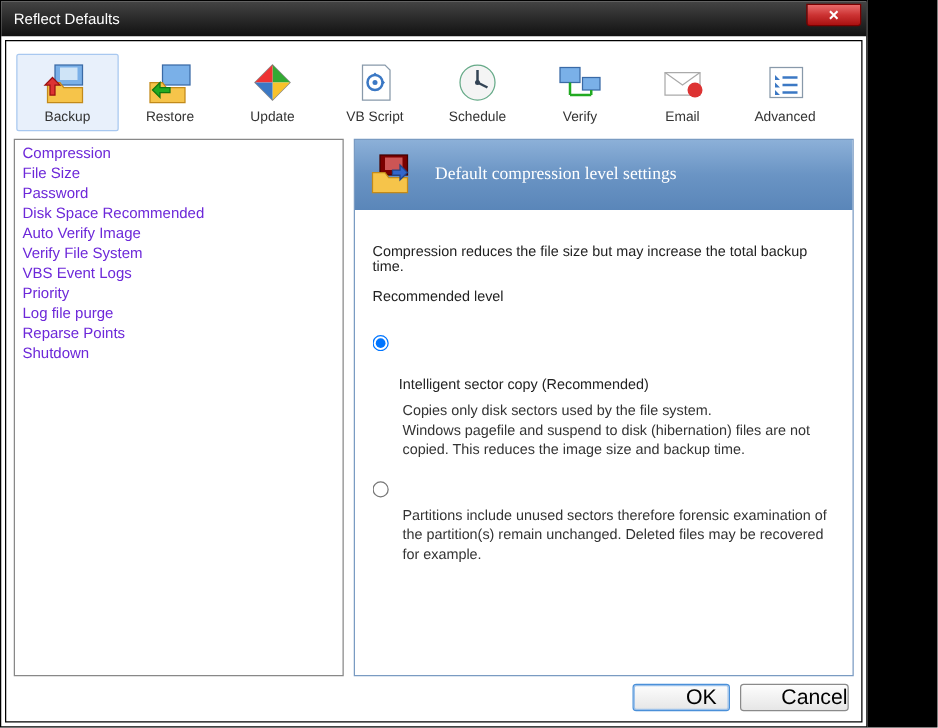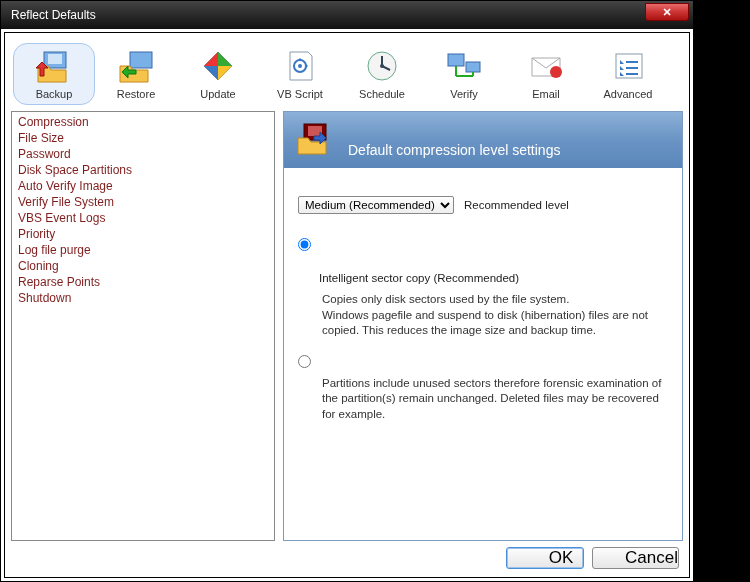--- a/index.html
+++ b/index.html
@@ -3,29 +3,29 @@
 <meta charset="utf-8">
 <style>
 * { box-sizing: border-box; margin: 0; padding: 0; }
 body { font-family: "Segoe UI", Tahoma, sans-serif; font-size: 12px; background: #000; width: 750px; height: 582px; overflow: hidden; }
 .window { width: 694px; height: 582px; background: #fff; border: 1px solid #000; display: flex; flex-direction: column; }
 .titlebar { height: 28px; background: linear-gradient(180deg, #444 0%, #2a2a2a 50%, #111 100%); display: flex; align-items: center; padding: 0 4px; color: #fff; }
 .titlebar .title { flex: 1; padding-left: 6px; font-size: 12px; }
 .close-btn { width: 44px; height: 18px; background: linear-gradient(180deg, #e86b6b 0%, #c33 50%, #a11 100%); border: 1px solid #7a0000; border-radius: 0 0 3px 3px; display: flex; align-items: center; justify-content: center; color: #fff; font-weight: bold; font-size: 11px; cursor: pointer; margin-top:-6px;}
 .inner { flex: 1; background: #fff; margin: 3px; border: 1px solid #000; display: flex; flex-direction: column; padding: 6px; }
 .toolbar { display: flex; gap: 0; padding: 4px 2px 6px; }
-.tb-item { width: 82px; display: flex; flex-direction: column; align-items: center; gap: 4px; padding: 4px 2px; border: 1px solid transparent; cursor: pointer; border-radius: 14px; }
+.tb-item { width: 82px; display: flex; flex-direction: column; align-items: center; gap: 4px; padding: 4px 2px; border: 1px solid transparent; cursor: pointer; border-radius: 2px; }
 .tb-item.selected { background: #e8f0fb; border: 1px solid #a8c8f0; }
 .tb-item .ico { width: 40px; height: 36px; display: flex; align-items: center; justify-content: center; }
 .tb-item .lbl { font-size: 11px; color: #333; }
 .content-row { flex: 1; display: flex; gap: 8px; min-height: 0; }
 .sidebar { width: 264px; border: 1px solid #888; background: #fff; overflow: auto; padding: 2px 0; }
-.sidebar .item { padding: 1px 6px; font-size: 12px; color: #7f1d1d; cursor: pointer; }
+.sidebar .item { padding: 1px 6px; font-size: 12px; color: #6d28d9; cursor: pointer; }
 .main { flex: 1; border: 1px solid #7a9bc2; background: #fff; display: flex; flex-direction: column; }
-.main-head { background: linear-gradient(180deg, #8cb0d8 0%, #6a94c4 50%, #5a86b9 100%); color: #fff; padding: 10px 12px; display: flex; align-items: flex-end; gap: 14px; min-height: 52px; }
+.main-head { background: linear-gradient(180deg, #8cb0d8 0%, #6a94c4 50%, #5a86b9 100%); color: #fff; padding: 10px 12px; display: flex; align-items: center; gap: 14px; min-height: 52px; font-family: Liberation Serif, serif; }
 .main-head .hd-ico { width: 38px; height: 36px; }
 .main-head .hd-txt { font-size: 14px; }
 .main-body { padding: 28px 14px 10px 14px; color: #222; font-size: 11.5px; display: flex; flex-direction: column; }
 .row-desc { margin-bottom: 12px; }
 .select-row { display: flex; align-items: center; gap: 10px; margin-bottom: 22px; }
 select.combo { font-size: 11.5px; padding: 1px 2px; border: 1px solid #888; background: linear-gradient(#fff,#eee); border-radius: 2px; }
 .radio-blk { display: flex; gap: 8px; margin-bottom: 6px; align-items: flex-start; }
 .radio-blk input { margin-top: 2px; }
 .radio-blk .rb-lbl { font-size: 11.5px; margin-top: 36px; }
 .rb-sub { margin: 2px 0 14px 24px; color: #333; font-size: 11.5px; line-height: 1.35; }
@@ -137,48 +137,45 @@
         </div>
         <div class="lbl">Advanced</div>
       </div>
     </div>
 
     <div class="content-row">
       <div class="sidebar">
         <div class="item">Compression</div>
         <div class="item">File Size</div>
         <div class="item">Password</div>
-        <div class="item">Disk Space Partitions</div>
+        <div class="item">Disk Space Recommended</div>
         <div class="item">Auto Verify Image</div>
         <div class="item">Verify File System</div>
         <div class="item">VBS Event Logs</div>
         <div class="item">Priority</div>
         <div class="item">Log file purge</div>
-        <div class="item">Cloning</div>
         <div class="item">Reparse Points</div>
         <div class="item">Shutdown</div>
       </div>
 
       <div class="main">
         <div class="main-head">
           <div class="hd-ico">
             <svg width="38" height="36">
                 <rect x="8" y="2" width="22" height="16" fill="#7a0000" stroke="#400"></rect>
                 <rect x="12" y="4" width="14" height="10" fill="#c55"></rect>
                 <path d="M2 16 L12 16 L15 20 L30 20 L30 32 L2 32 Z" fill="#f6c44a" stroke="#c28a1a"></path>
                 <path d="M24 10 L30 16 L24 22 L24 18 L18 18 L18 14 L24 14 Z" fill="#36c" stroke="#248"></path>
               </svg>
           </div>
           <div class="hd-txt">Default compression level settings</div>
         </div>
         <div class="main-body">
+          <div class="row-desc">Compression reduces the file size but may increase the total backup time.</div>
           <div class="select-row">
-            <select class="combo">
-              <option>Medium (Recommended)</option>
-            </select>
             <span>Recommended level</span>
           </div>
 
           <div class="radio-blk">
             <input type="radio" name="copy" checked="" style="">
             <span class="rb-lbl">Intelligent sector copy    (Recommended)</span>
           </div>
           <div class="rb-sub" style="white-space:pre-line;">Copies only disk sectors used by the file system.
 Windows pagefile and suspend to disk (hibernation) files are not copied. This reduces the image size and backup time.</div>
 

